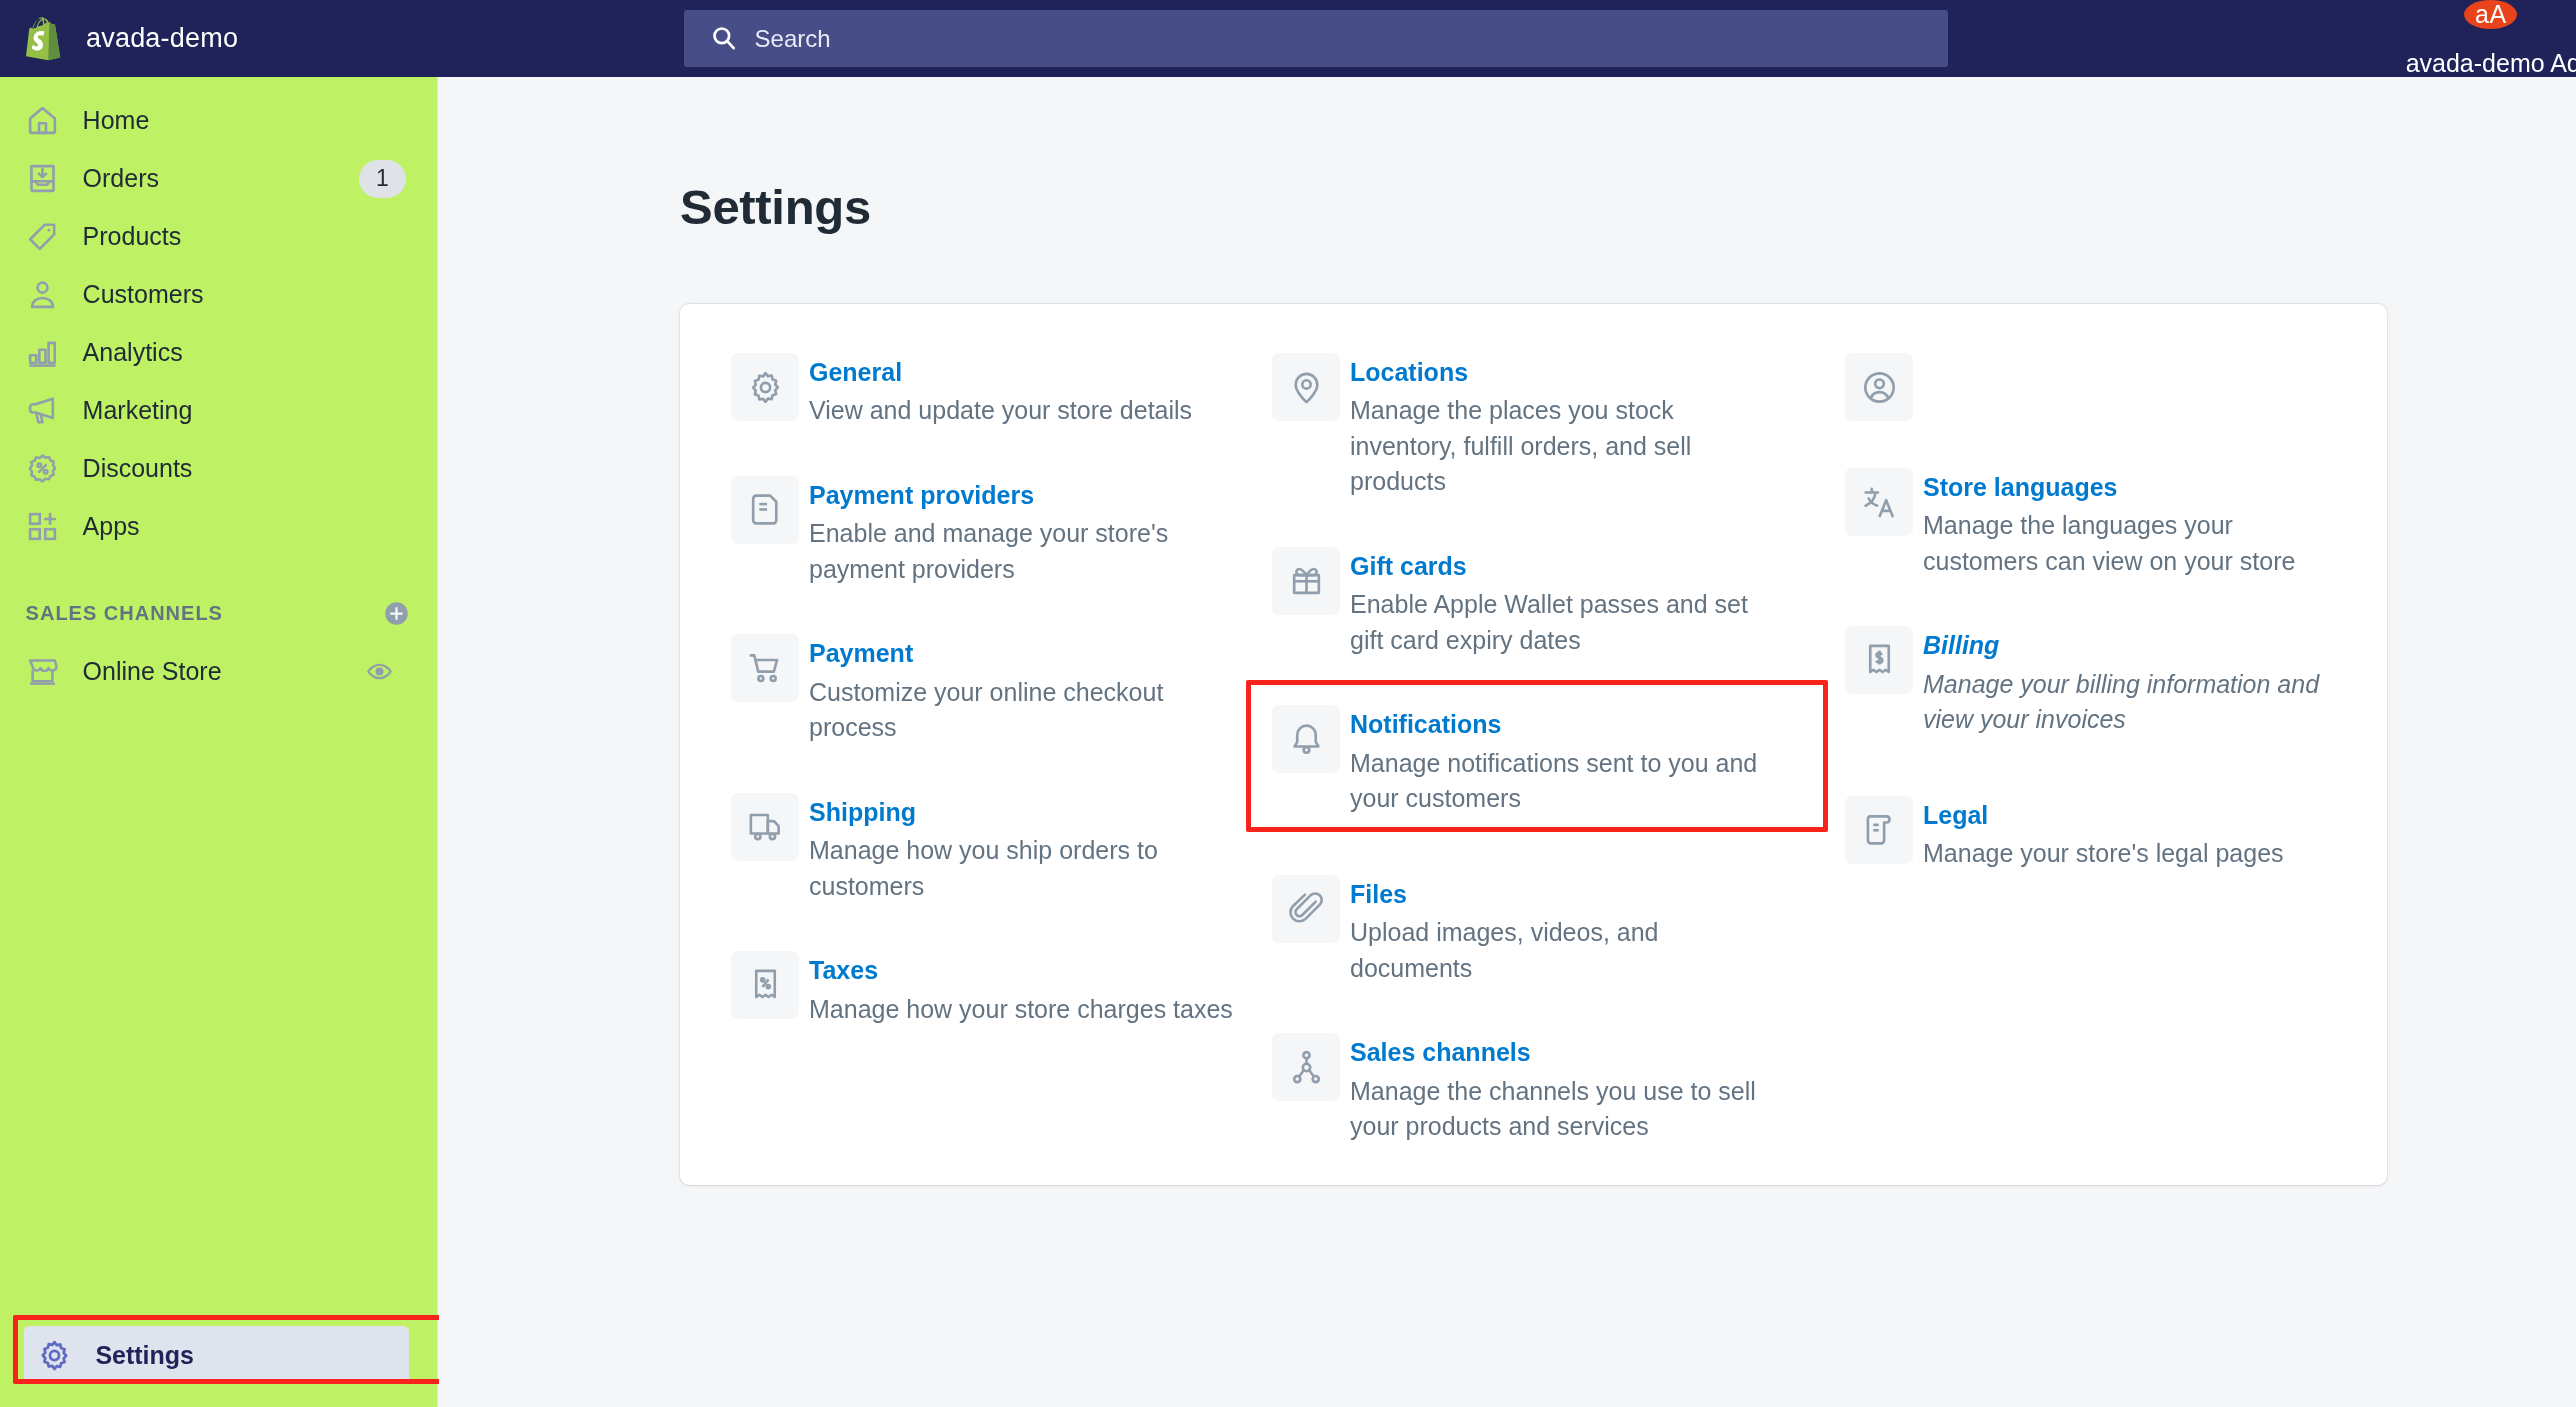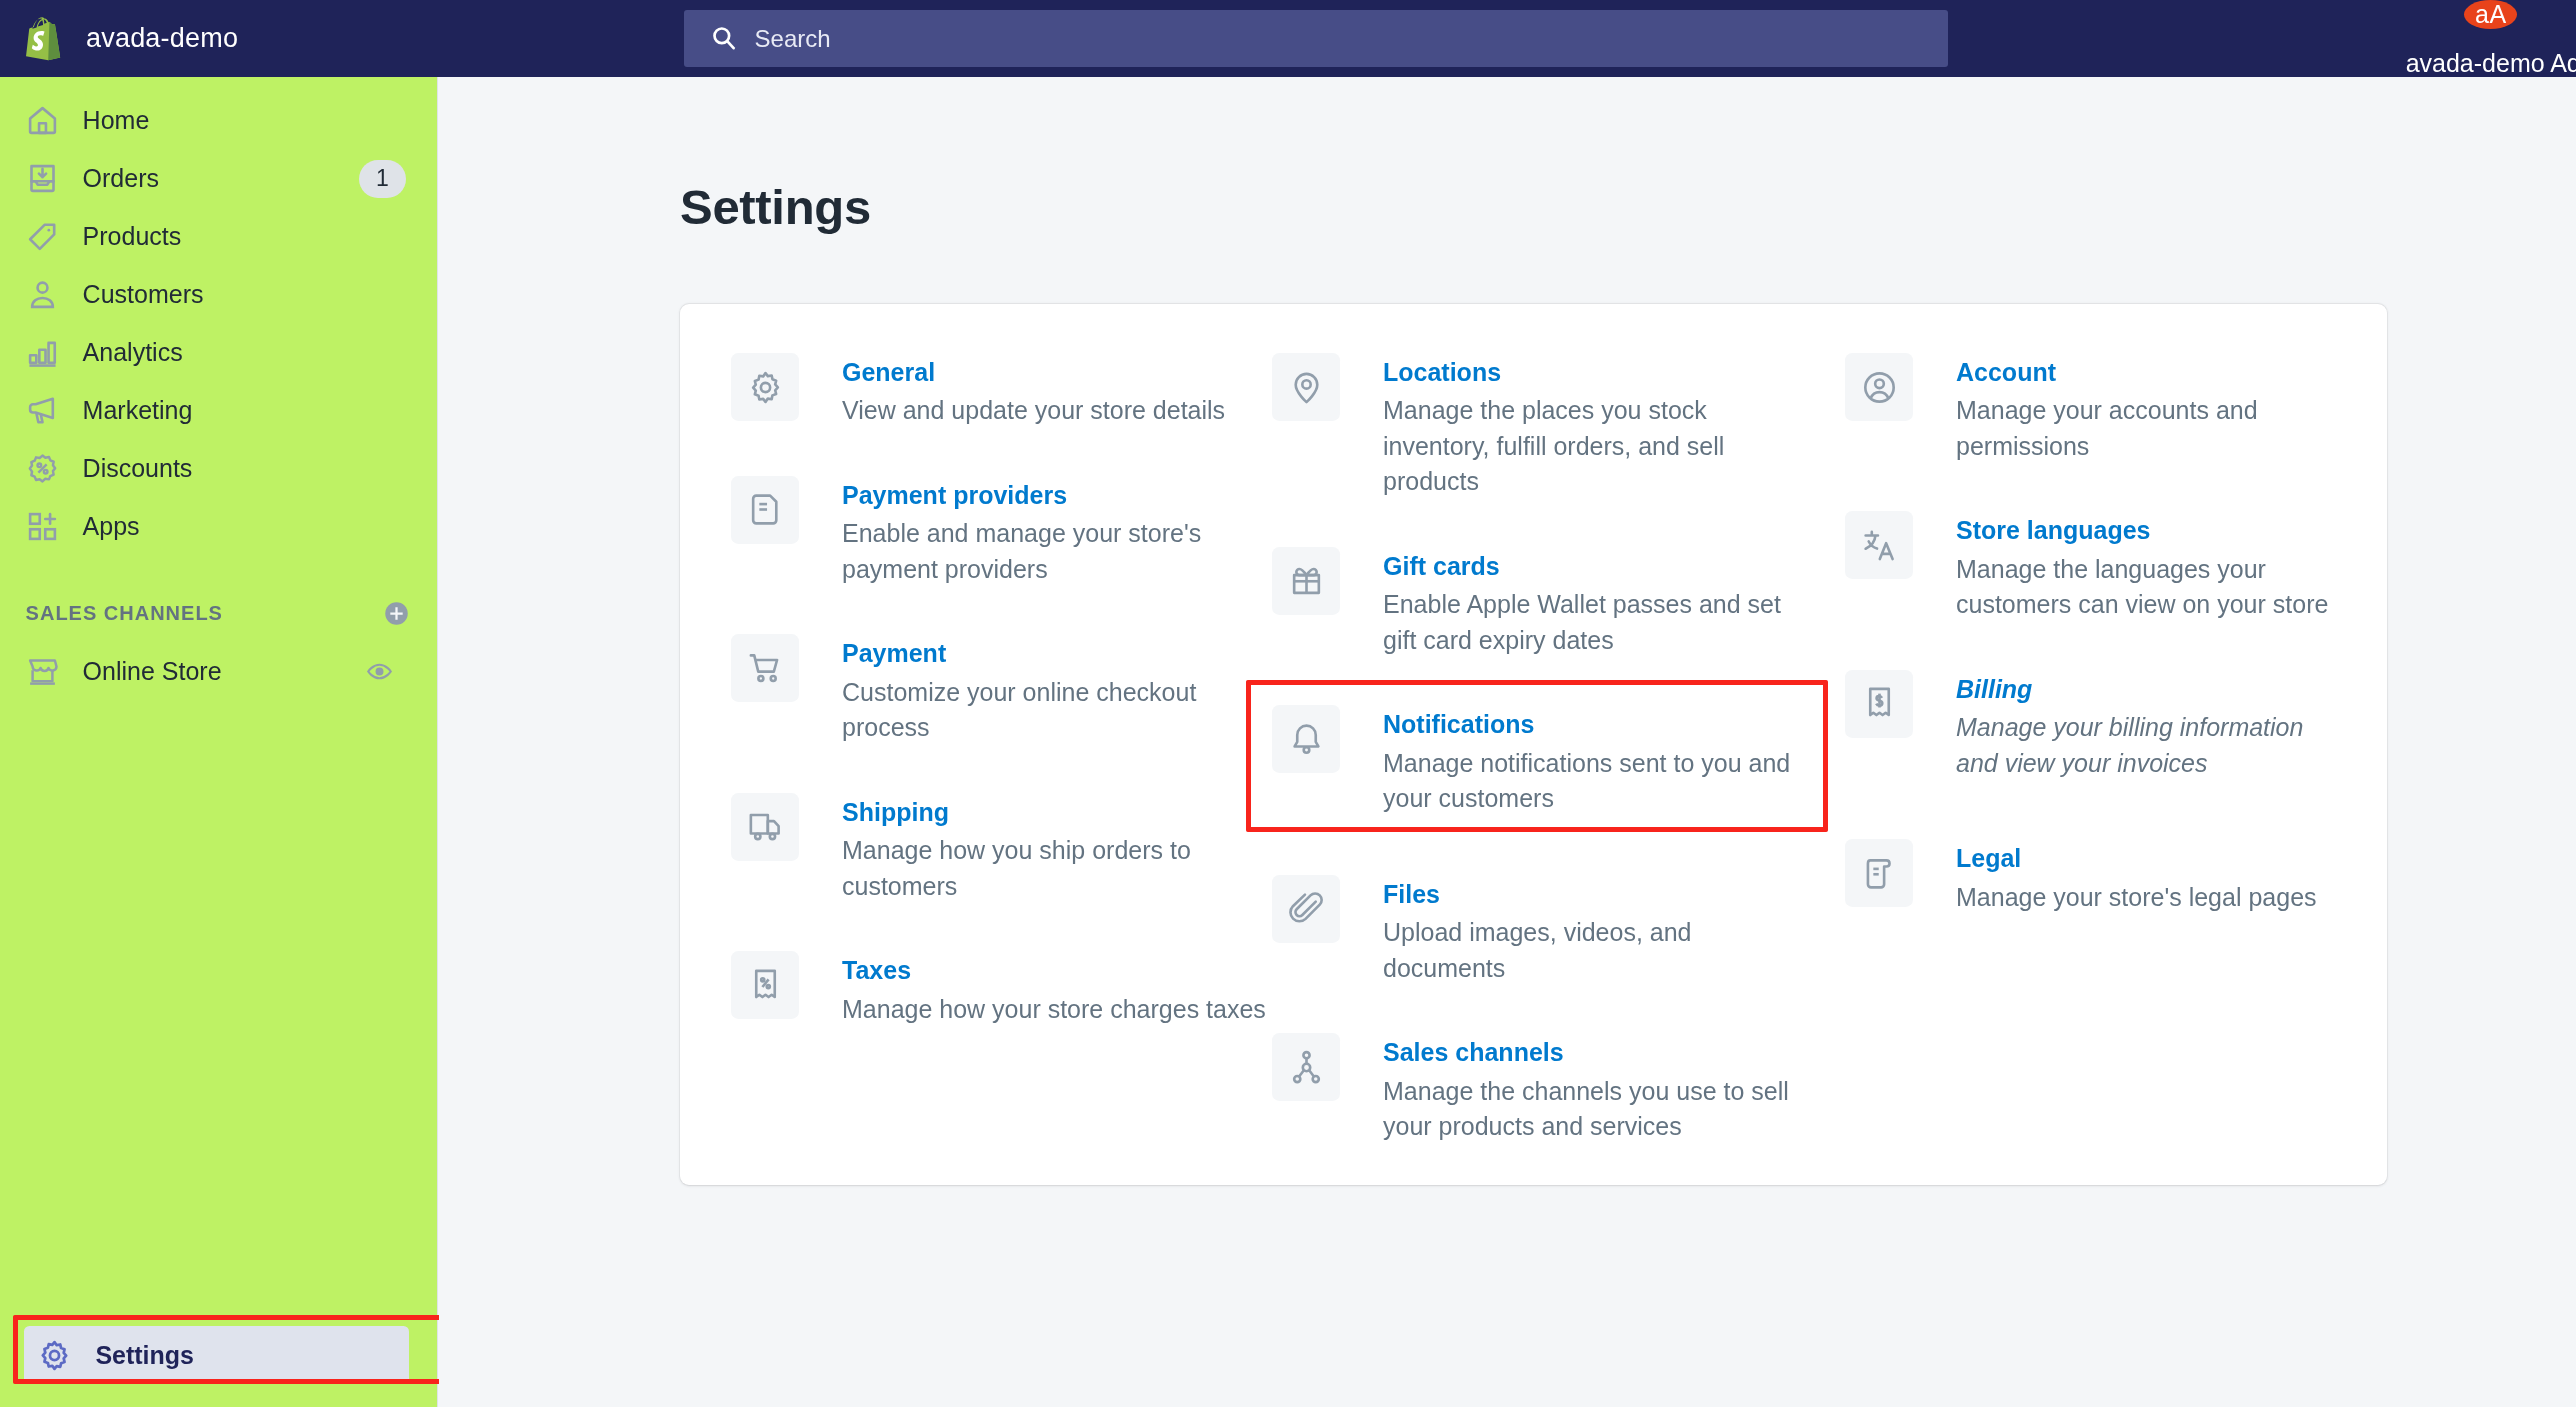--- a/index.html
+++ b/index.html
@@ -116,21 +116,21 @@
     border-radius: 9px;
     box-shadow: 0 0 0 0.9px rgba(63,63,68,.05), 0 0.9px 2.7px rgba(63,63,68,.15);
     padding: 49px 0 40px 0;
   }
   .grid {
     display: grid;
     grid-template-columns: 541px 573px 1fr;
     padding: 0 47px 0 51px;
   }
   .setting {
-    display: flex; gap: 43px;
+    display: flex; gap: 10px;
     padding: 0 0 47px 0;
     align-items: flex-start;
     position: relative;
   }
   .setting .icon-box {
     width: 68px; height: 68px; flex: 0 0 68px;
     background: #f4f6f8; border-radius: 7.3px;
     display: flex; align-items: center; justify-content: center;
   }
   .setting .icon-box svg { width: 37px; height: 37px; color: #919eab; display:block; }
@@ -472,24 +472,20 @@
 
       <div>
         <div class="setting">
           <span class="icon-box">
             <svg viewBox="0 0 24 24" fill="none" stroke="currentColor" stroke-width="1.7">
                 <circle cx="12" cy="12" r="9.2"></circle>
                 <circle cx="12" cy="9.6" r="2.8"></circle>
                 <path d="M6.3 19c1-2.6 3.1-4 5.7-4s4.7 1.4 5.7 4"></path>
               </svg>
           </span>
-          <div class="txt">
-            <a class="link">Account</a>
-            <div class="desc">Manage your accounts and permissions</div>
-          </div>
         </div>
 
         <div class="setting">
           <span class="icon-box">
             <svg viewBox="0 0 24 24" fill="none" stroke="currentColor" stroke-width="1.7" stroke-linejoin="round" stroke-linecap="round">
                 <path d="M3 5.5h8M7 3.2v2.3M9.4 5.5c-.4 4-2.8 7.1-6.4 8.6M5 9.4c1.2 2.4 3 3.9 5.4 4.6"></path>
                 <path d="M12.2 20.8l4.1-10.3 4.2 10.3M13.9 17.4h5.1"></path>
               </svg>
           </span>
           <div class="txt">

